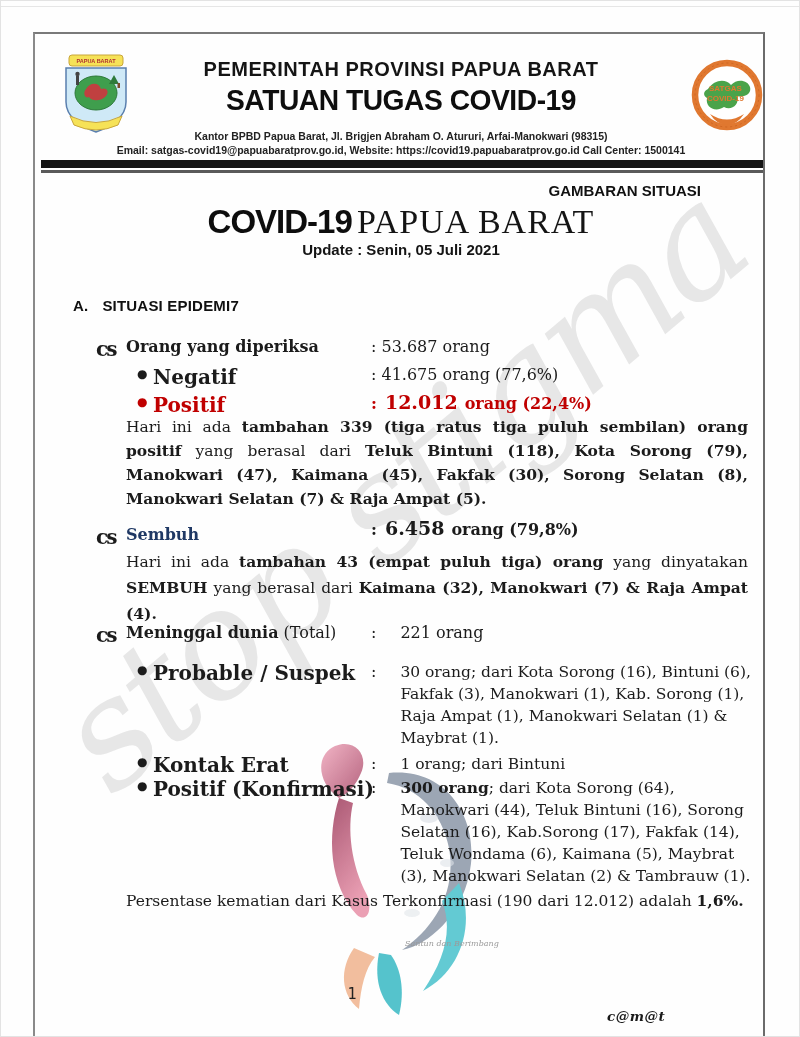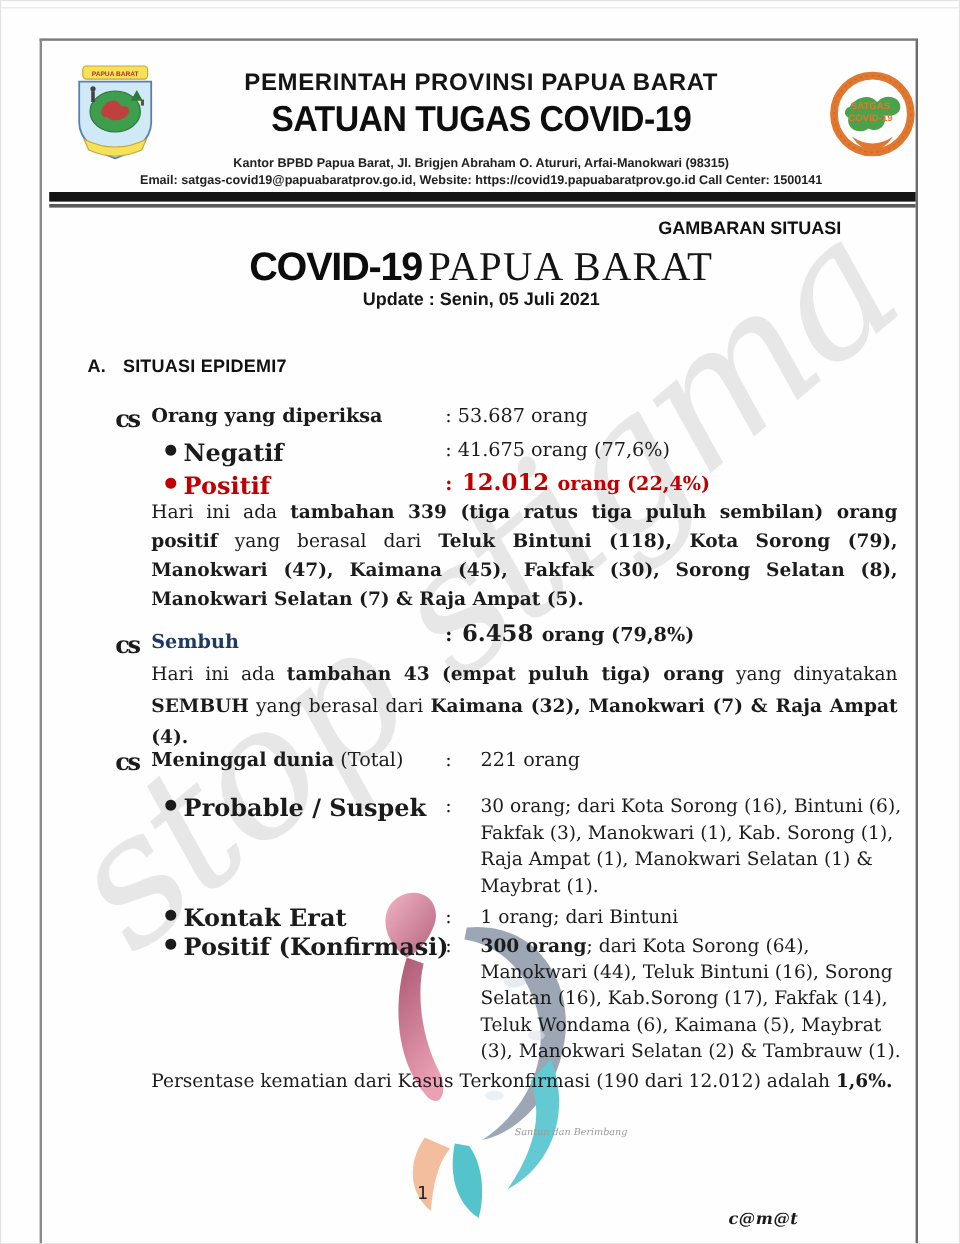--- a/index.html
+++ b/index.html
@@ -68,21 +68,21 @@
     font-weight:bold; font-style:italic; color:#1a1a1a; letter-spacing:0.5px;}
 
   
   .wm-diag { position:absolute; left:-70px; top:400px; width:940px; text-align:center;
     font-family:"DejaVu Serif",serif; font-style:italic; font-size:150px; white-space:nowrap;
     color:rgba(165,165,165,0.25); transform:rotate(-40deg); letter-spacing:-4px; z-index:1;
     pointer-events:none;}
   .wm-logo { position:absolute; left:308px; top:742px; width:175px; height:272px; z-index:1; opacity:0.85;}
   .wm-brand { position:absolute; left:339px; top:901px; z-index:2;
     font-family:"DejaVu Serif",serif; font-style:italic; font-size:28px; color:#8f8f8f; letter-spacing:0.5px;}
-  .wm-tag { position:absolute; left:428px; top:938px; z-index:2;
+  .wm-tag { position:absolute; left:404px; top:938px; z-index:2;
     font-family:"DejaVu Serif",serif; font-style:italic; font-size:8px; color:#9a9a9a;}
   .content { position:relative; z-index:3; }
   .logos { z-index:4; }
 </style>
 </head>
 <body>
 
 <div class="page">
 
   <div class="topline"></div>

